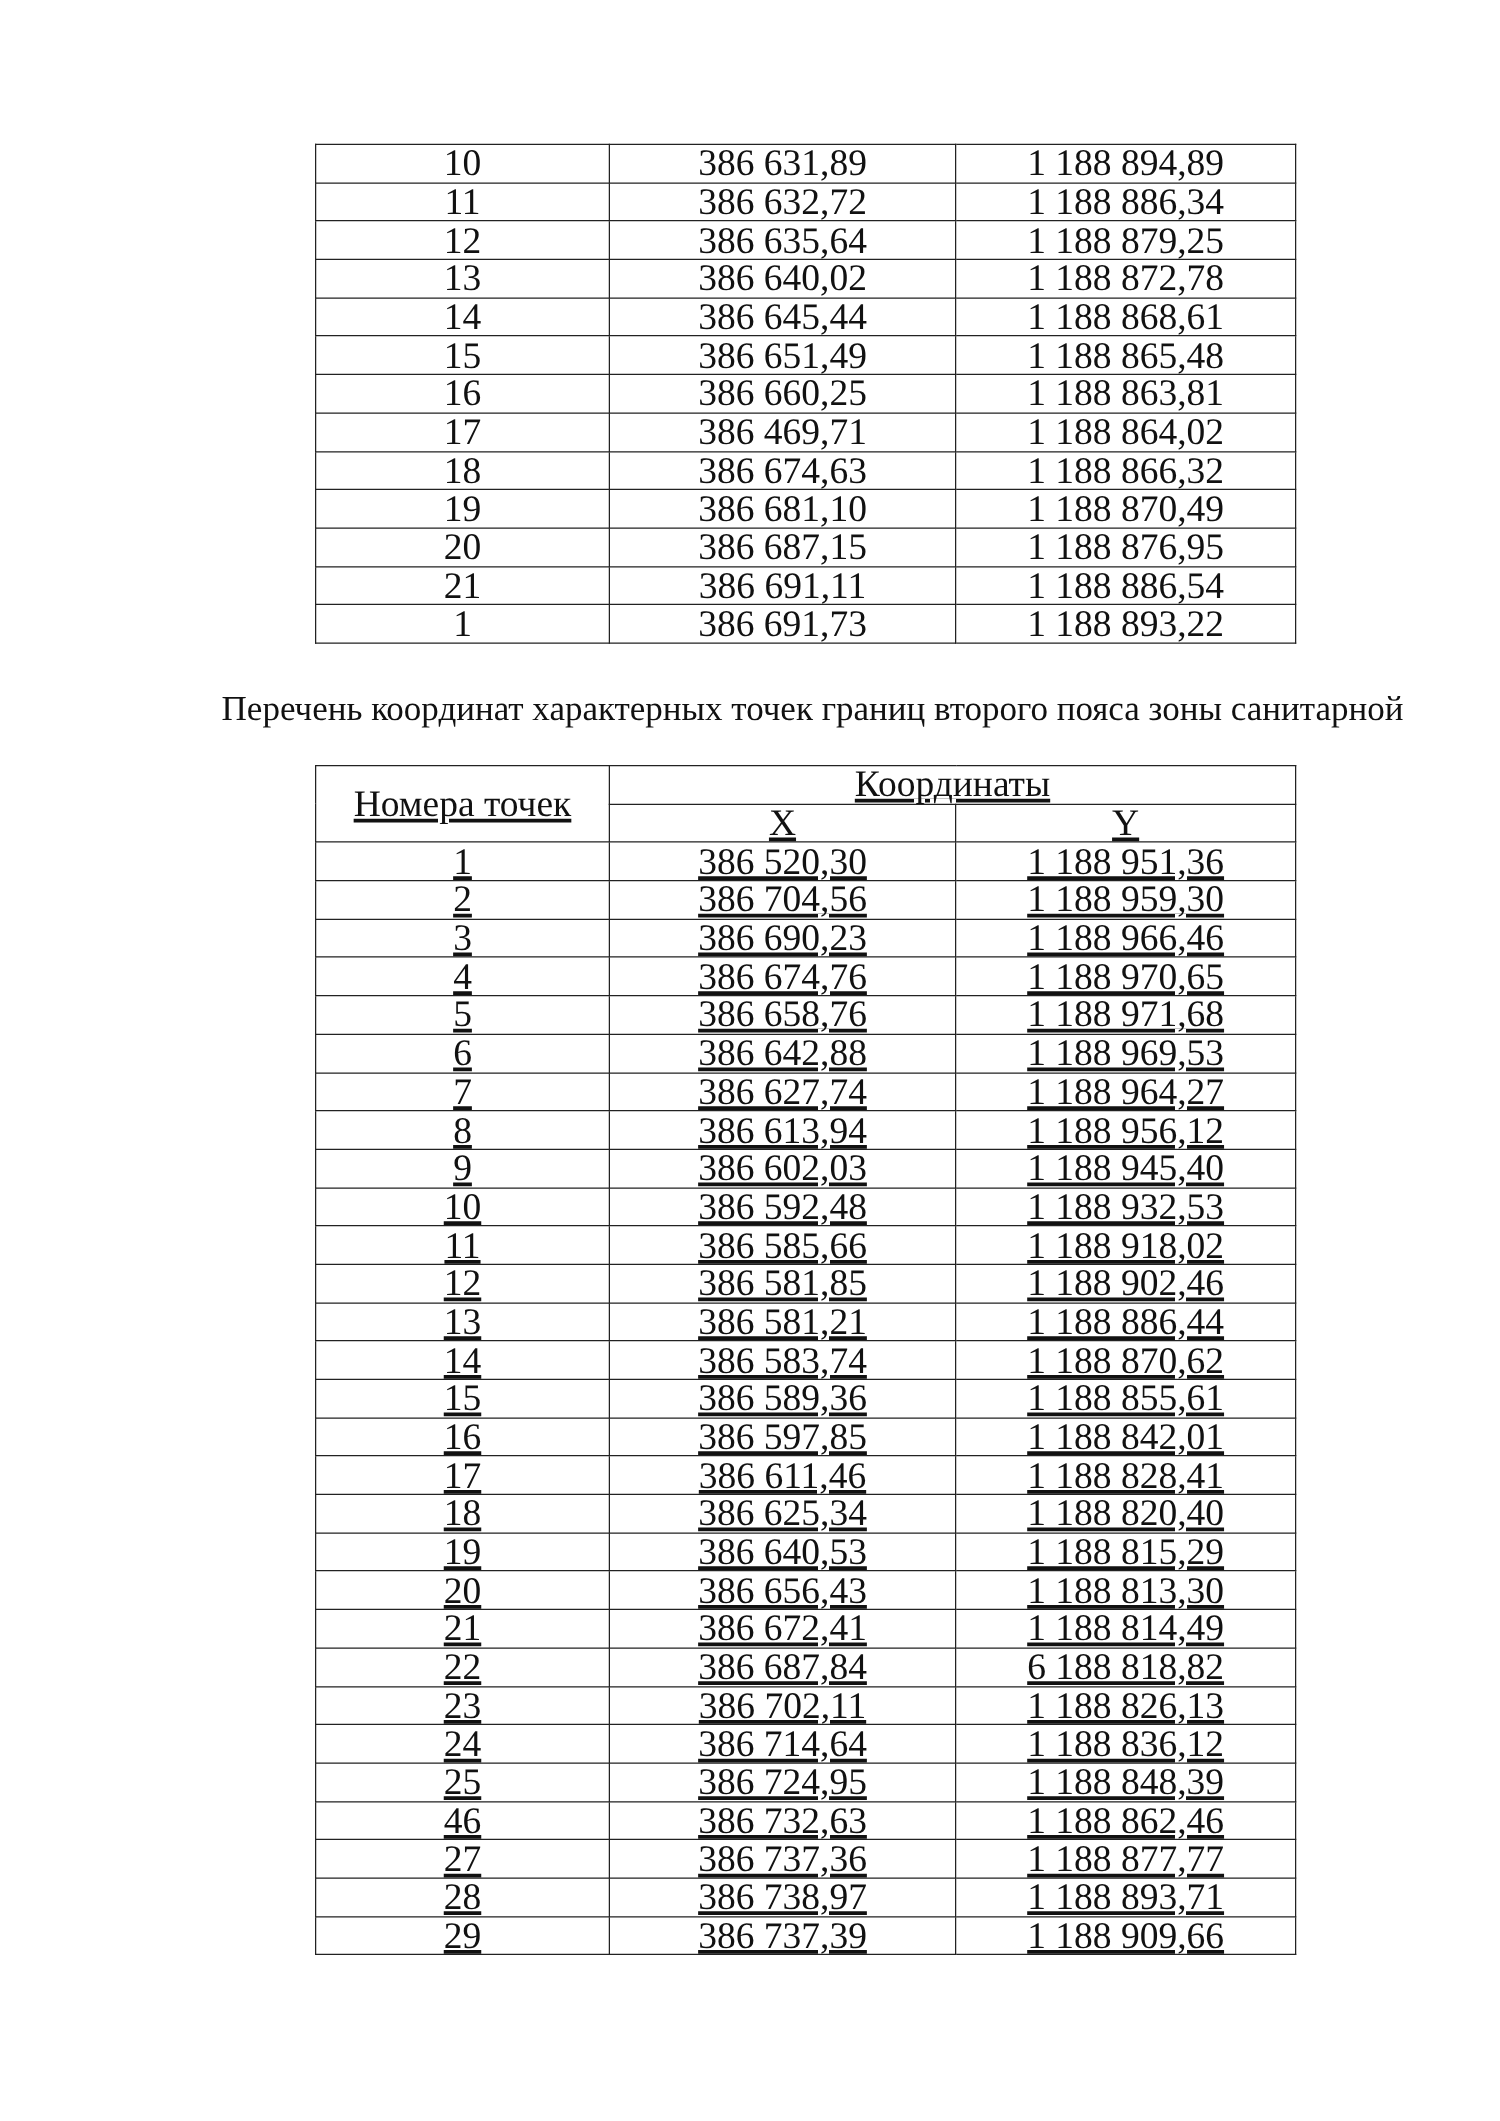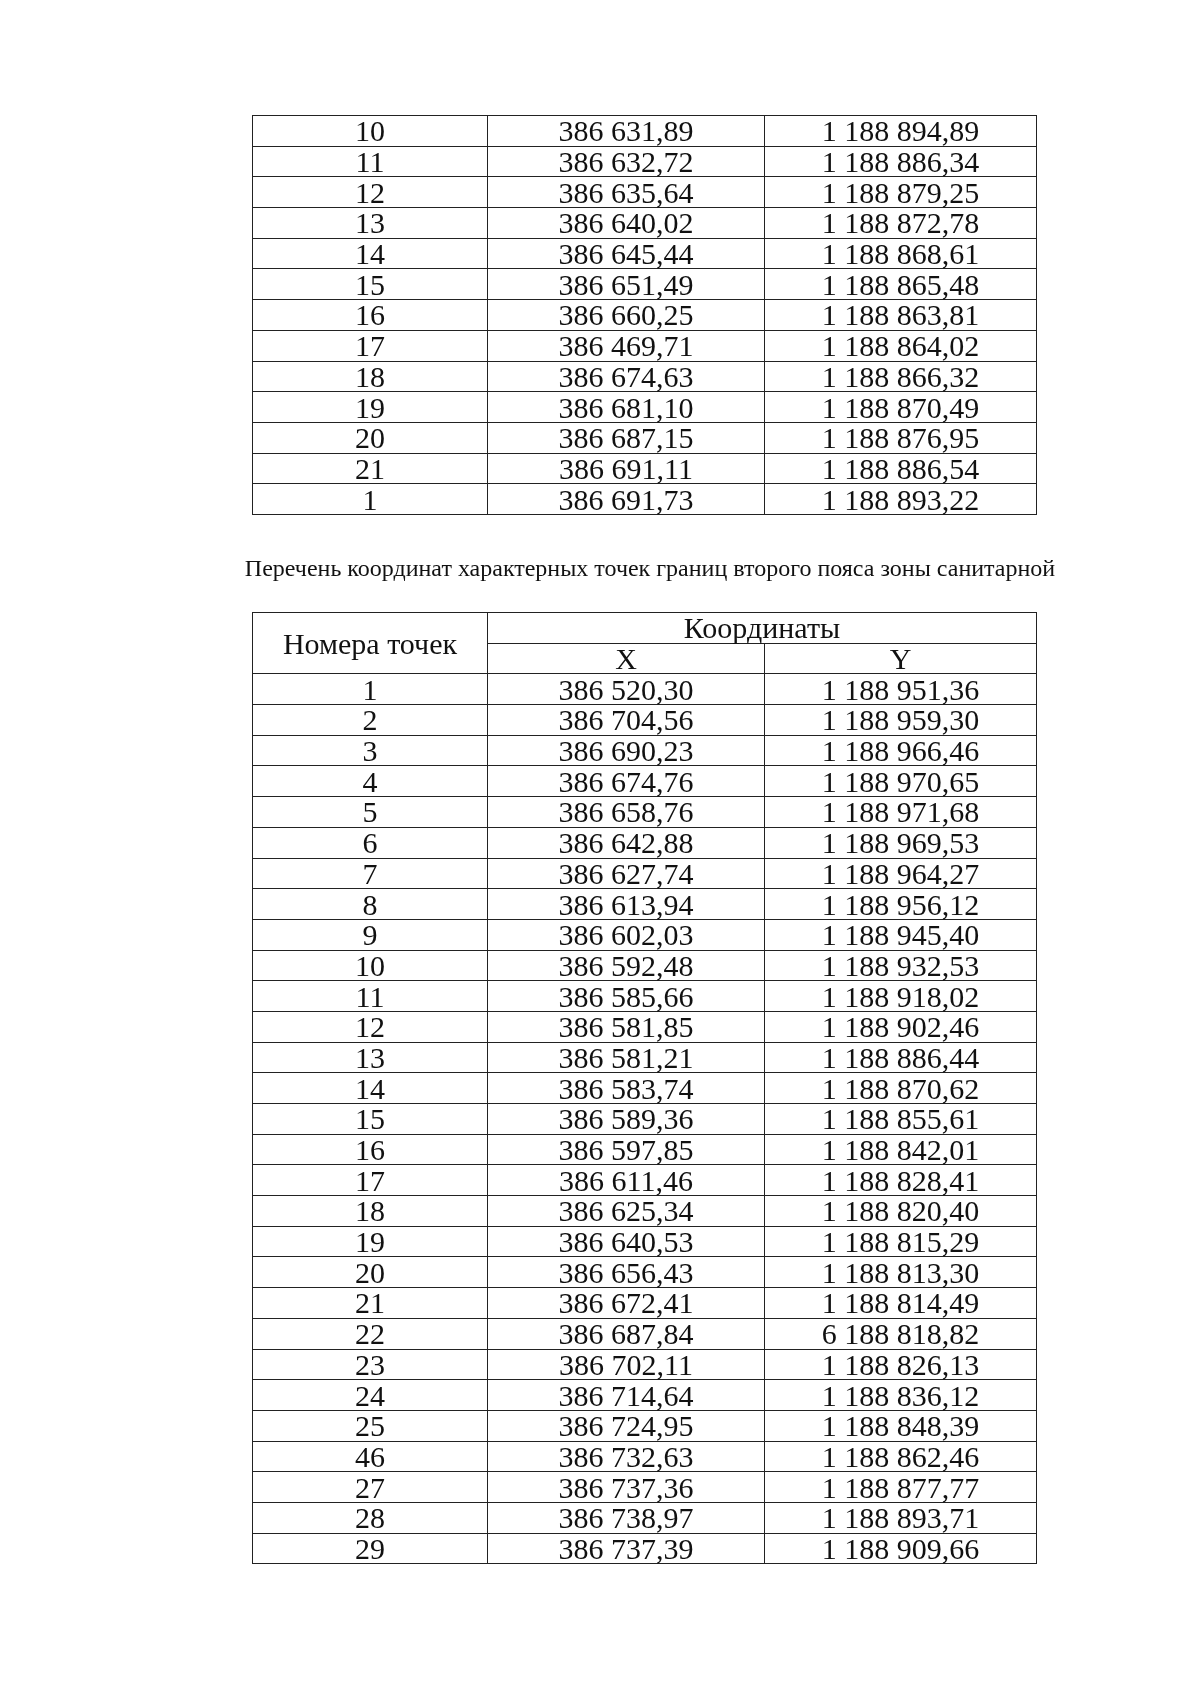--- a/index.html
+++ b/index.html
@@ -3,22 +3,22 @@
 <meta charset="utf-8">
 <style>
   html, body { margin: 0; padding: 0; background: #ffffff; }
   body { width: 1200px; height: 1697px; position: relative; font-family: "Liberation Serif", "DejaVu Serif", serif; color: #111; }
   .tbl { position: absolute; left: 252px; width: 784px; border-collapse: collapse; table-layout: fixed; font-size: 30px; }
   .tbl td, .tbl th { border: 1.6px solid #222; text-align: center; padding: 0; height: 29.7px; line-height: 29px; font-weight: normal; }
   .tbl col.c1 { width: 235px; }
   .tbl col.c2 { width: 277px; }
   .tbl col.c3 { width: 272px; }
   #t1 { top: 115px; }
-  #t2 { top: 612px; }
-  .caption { position: absolute; left: 150px; width: 1000px; top: 553px; text-align: center; font-size: 24px; line-height: 30px; }
+  #t2 { top: 612px; text-decoration: underline; }
+  .caption { position: absolute; left: 150px; width: 1000px; top: 553px; text-align: center; font-size: 28px; line-height: 30px; }
 </style>
 </head>
 <body>
 
 <table id="t1" class="tbl">
   <colgroup>
       <col class="c1">
       <col class="c2">
       <col class="c3">
     </colgroup>

